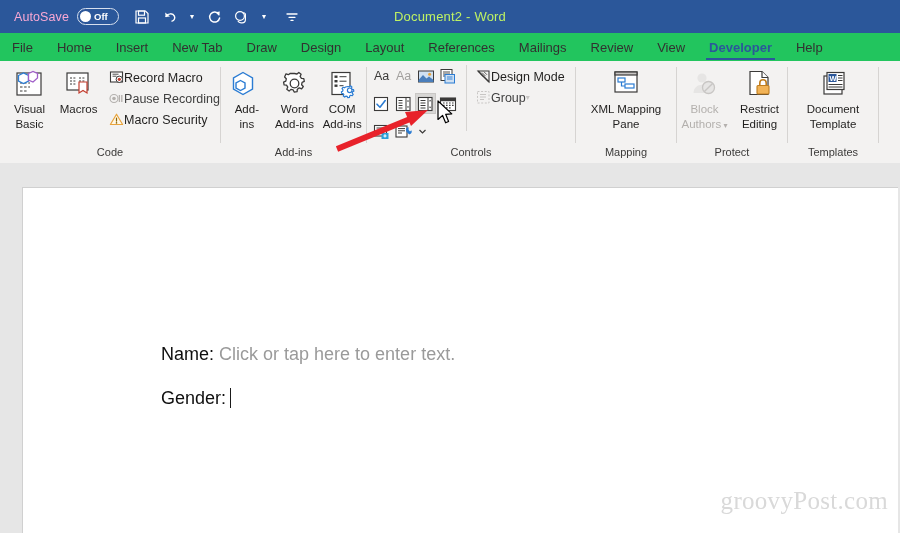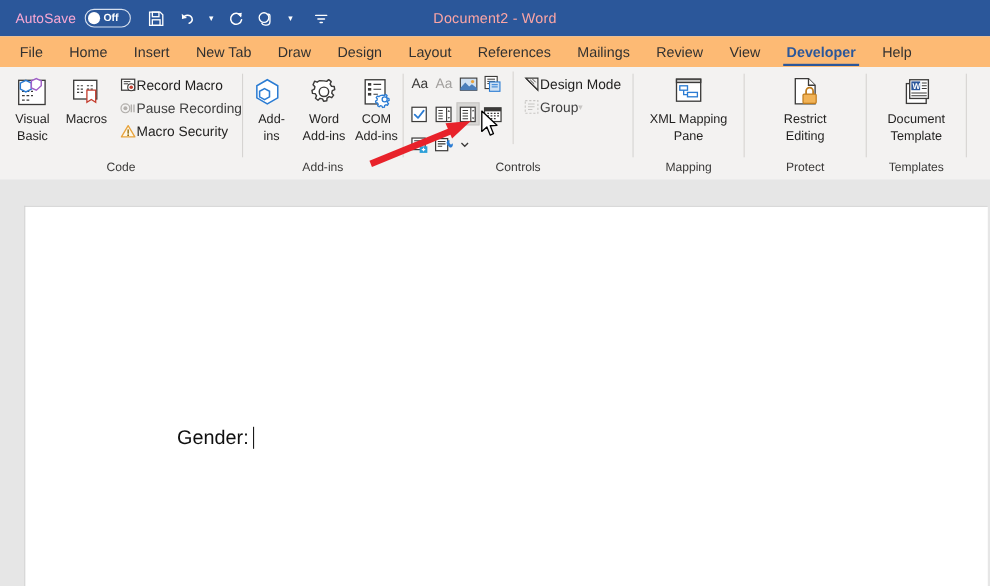--- a/index.html
+++ b/index.html
@@ -26,28 +26,28 @@
   .toggle .knob { width: 11px; height: 11px; border-radius: 50%; background: #ffffff; flex: none; }
   .toggle .state { font-size: 9.5px; color: #ffffff; font-weight: bold; line-height: 1; }
   .qbtn {
     width: 26px; height: 24px; display: flex; align-items: center; justify-content: center;
     color: #ffffff;
   }
   .qbtn.narrow { width: 14px; }
   .chev { font-size: 8px; line-height: 1; color: #fff; }
   .title-center {
     position: absolute; left: 0; right: 0; text-align: center;
-    font-size: 13px; color: #fca5a5; letter-spacing: .2px; pointer-events: none;
+    font-size: 13px; color: #bef264; letter-spacing: .2px; pointer-events: none;
   }
 
   
   .tabstrip {
     position: absolute; left: 0; top: 33px; width: 900px; height: 28px;
-    background: #fdba74;
-    display: flex; align-items: stretch; padding-left: 6px;
+    background: #22c55e;
+    display: flex; align-items: stretch; 
   }
   .tab {
     display: flex; align-items: center; padding: 0 12px;
     font-size: 13px; color: #323130; position: relative; white-space: nowrap;
   }
   .tab.active { color: #2b579a; font-weight: bold; }
   .tab.active::after {
     content: ""; position: absolute; left: 9px; right: 9px; bottom: 1px;
     height: 2.5px; background: #2b579a;
   }
@@ -440,20 +440,34 @@
           <span class="cap">XML Mapping</span>
           <span class="cap">Pane</span>
         </div>
       </div>
       <div class="group-label">Mapping</div>
     </div>
     <div class="group-sep"></div>
 
     <div class="group" style="width:110px">
       <div class="group-body" style="justify-content:center">
+        <div class="bigbtn disabled" style="width:55px">
+          <span class="glyph">
+            <svg class="icon" width="31" height="30" viewBox="0 0 31 30" aria-hidden="true">
+              <circle cx="13" cy="9" r="4.6" fill="#e6e5e4"></circle>
+              <path d="M4.5 24c0-5 4-8.2 8.5-8.2s8.5 3.2 8.5 8.2z" fill="#e6e5e4"></path>
+              <circle cx="19.5" cy="18.5" r="6" fill="#e6e5e4" stroke="#c8c6c4" stroke-width="1.3"></circle>
+              <path d="M15.4 22.6 23.6 14.4" stroke="#c8c6c4" stroke-width="1.4"></path>
+            </svg>
+          </span>
+          <span class="cap">Block</span>
+          <span class="cap" style="white-space:nowrap">
+            <span>Authors</span><span class="chev" style="color:#b3b0ad"> ▾</span>
+          </span>
+        </div>
 
         <div class="bigbtn" style="width:55px">
           <span class="glyph">
             <svg class="icon" width="31" height="30" viewBox="0 0 31 30" aria-hidden="true">
               <path d="M6 2.5h12l6 6v17H6z" fill="#ffffff" stroke="#3b3a39" stroke-width="1.2"></path>
               <path d="M18 2.5v6h6" fill="#ffffff" stroke="#3b3a39" stroke-width="1.2"></path>
               <rect x="13" y="16.5" width="12" height="8.5" rx="1" fill="#f2b356" stroke="#c07d1e" stroke-width="1.1"></rect>
               <path d="M15.8 16.5v-2.6a3.2 3.2 0 0 1 6.4 0v2.6" fill="none" stroke="#c07d1e" stroke-width="1.6"></path>
             </svg>
           </span>
@@ -481,23 +495,28 @@
           <span class="cap">Template</span>
         </div>
       </div>
       <div class="group-label">Templates</div>
     </div>
     <div class="group-sep"></div>
   </div>
 
   <div class="workspace">
     <div class="page">
+      <div class="doc-line" style="left:138px; top:156px">
+        <span class="lead">Name:</span>
+        <span class="placeholder">Click or tap here to enter text.</span>
+      </div>
       <div class="doc-line" style="left:138px; top:200px">
         <span class="lead">Gender:</span><span class="caret"></span>
       </div>
+      <div class="watermark">groovyPost.com</div>
     </div>
   </div>
 
   <svg class="arrow-svg" viewBox="0 0 900 533" aria-hidden="true">
     <line x1="337" y1="149" x2="415" y2="117" stroke="#e8222a" stroke-width="6" stroke-linecap="butt"></line>
     <path d="M428 110 L405 112 L411 126 Z" fill="#e8222a"></path>
   </svg>
 
   <svg class="cursor" viewBox="0 0 18 26" aria-hidden="true">
     <path d="M1 1 L1 19.5 L5.6 15.4 L8.6 22.8 L11.6 21.5 L8.7 14.3 L14.8 13.9 Z" fill="#ffffff" stroke="#000000" stroke-width="1.2" stroke-linejoin="round"></path>

